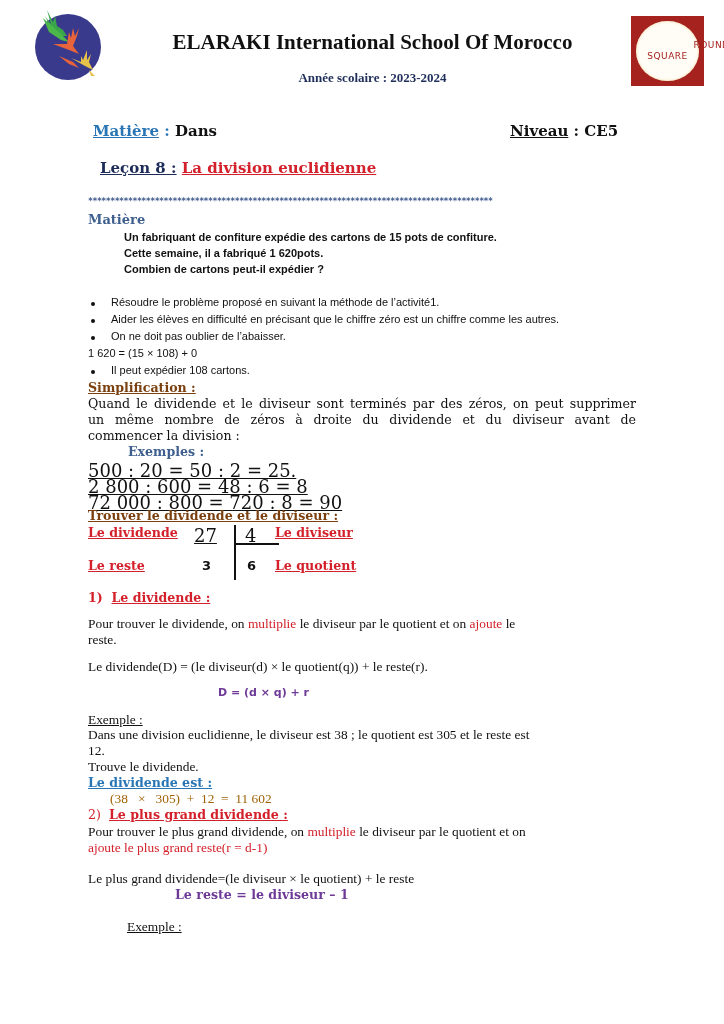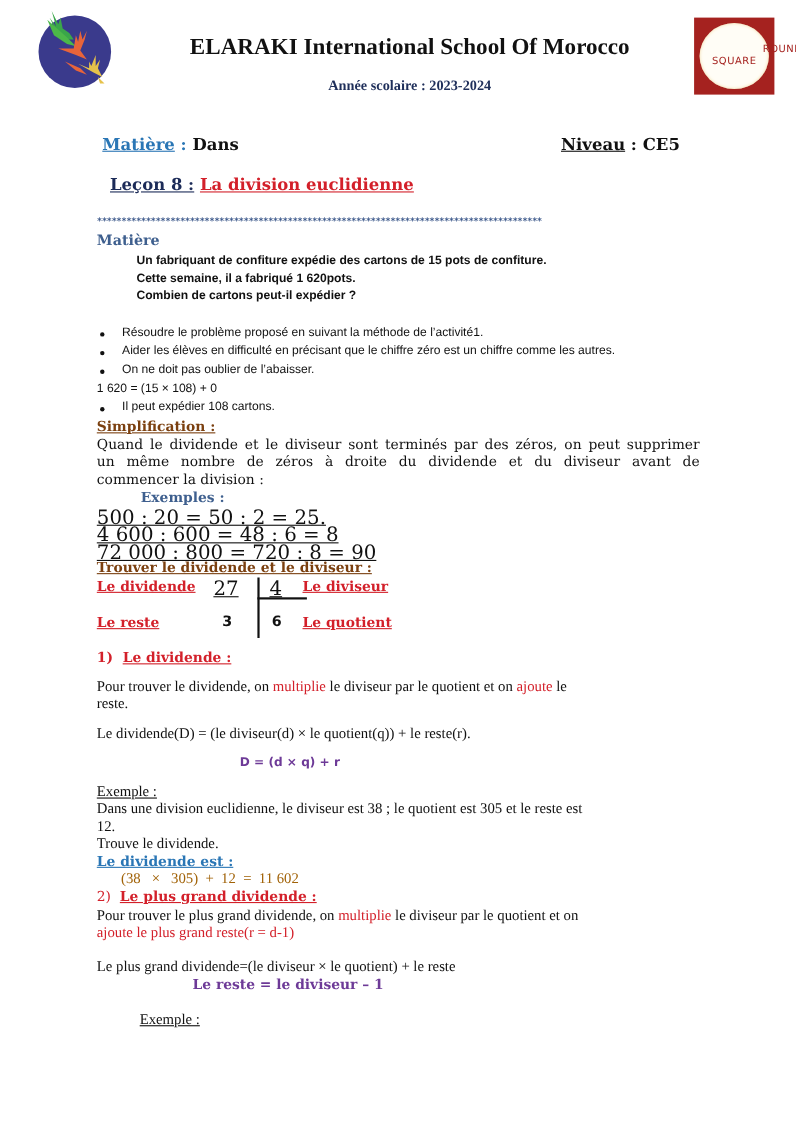--- a/index.html
+++ b/index.html
@@ -96,21 +96,21 @@
 <div class="abs sans" style="left:88px; top:347px;">1 620 = (15 × 108) + 0</div>
 <span class="bullet-dot" style="left:91px; top:370px;"></span>
 <div class="abs sans" style="left:111px; top:364px;">Il peut expédier 108 cartons.</div>
 
 <div class="abs brown-ul" style="left:88px; top:380px;">Simplification :</div>
 <div class="abs para justify-line" style="top:396px;">Quand le dividende et le diviseur sont terminés par des zéros, on peut supprimer</div>
 <div class="abs para justify-line" style="top:412px;">un même nombre de zéros à droite du dividende et du diviseur avant de</div>
 <div class="abs para" style="top:428px;">commencer la division :</div>
 <div class="abs exemples" style="left:88px; top:444px;">Exemples :</div>
 <div class="abs serif14" style="left:88px; top:460px;">500 : 20  = 50 : 2 = 25.</div>
-<div class="abs serif14" style="left:88px; top:476px;">4 600 : 600  = 48 : 6  = 8</div>
+<div class="abs serif14" style="left:88px; top:476px;">2 800 : 600  = 48 : 6  = 8</div>
 <div class="abs serif14" style="left:88px; top:492px;text-align:right;">72 000 : 800 = 720 : 8 = 90</div>
 
 <div class="abs brown-ul" style="left:88px; top:508px;">Trouver le dividende et le diviseur :</div>
 <div class="abs red-ul" style="left:88px; top:525px; font-weight:bold; font-size:12.6px;">Le dividende</div>
 <div class="abs serif14" style="left:194px; top:525px;">27</div>
 <div class="abs serif14" style="left:245px; top:525px;">4</div>
 <div class="abs red-ul" style="left:275px; top:525px; font-weight:bold; font-size:12.6px;">Le diviseur</div>
 <div class="tbl-vline"></div>
 <div class="tbl-hline"></div>
 <div class="abs red-ul" style="left:88px; top:558px; font-weight:bold; font-size:12.6px;">Le reste</div>

